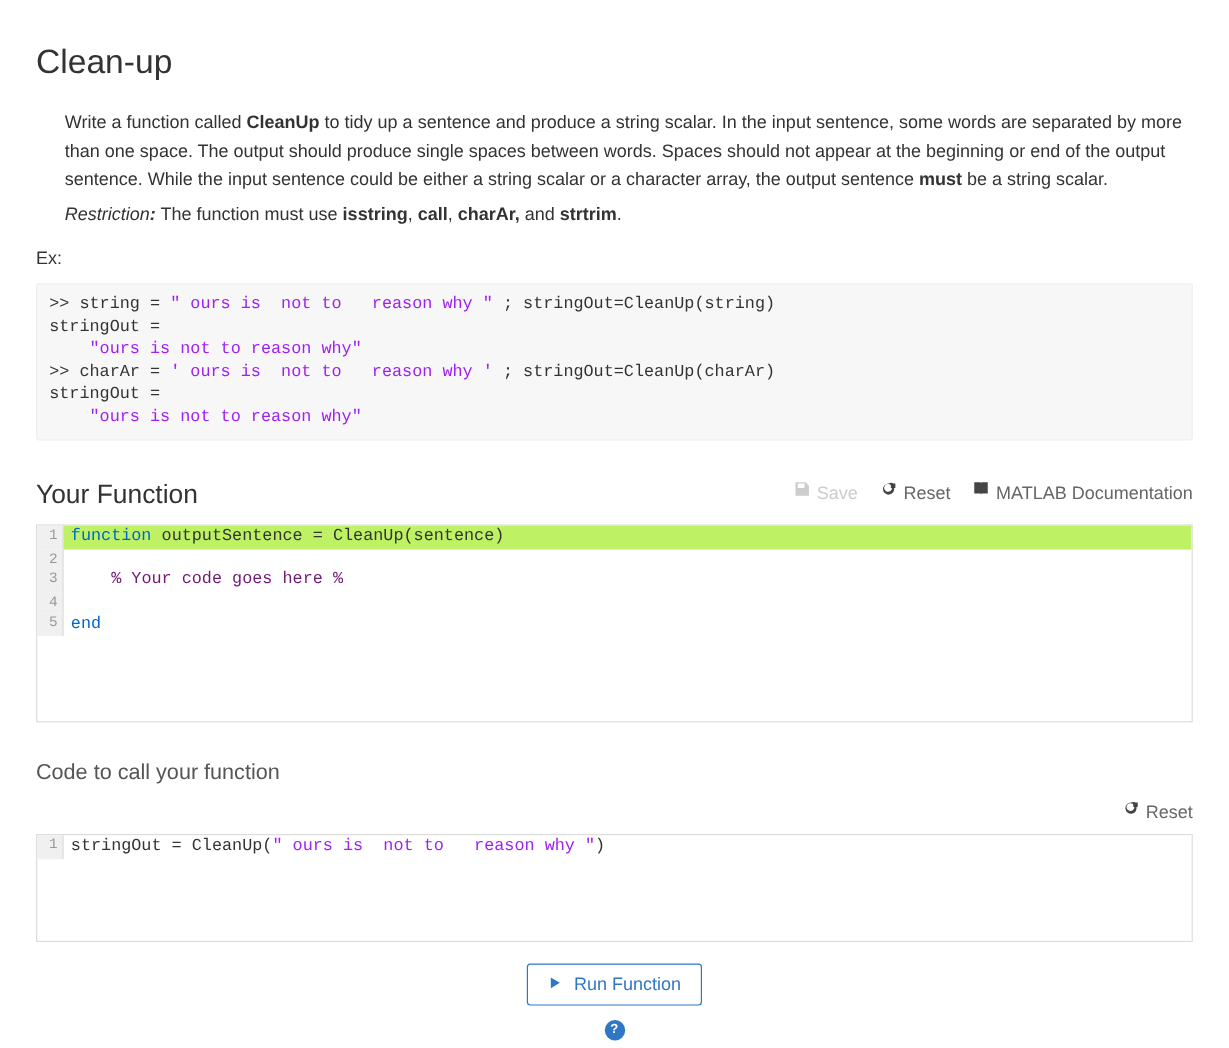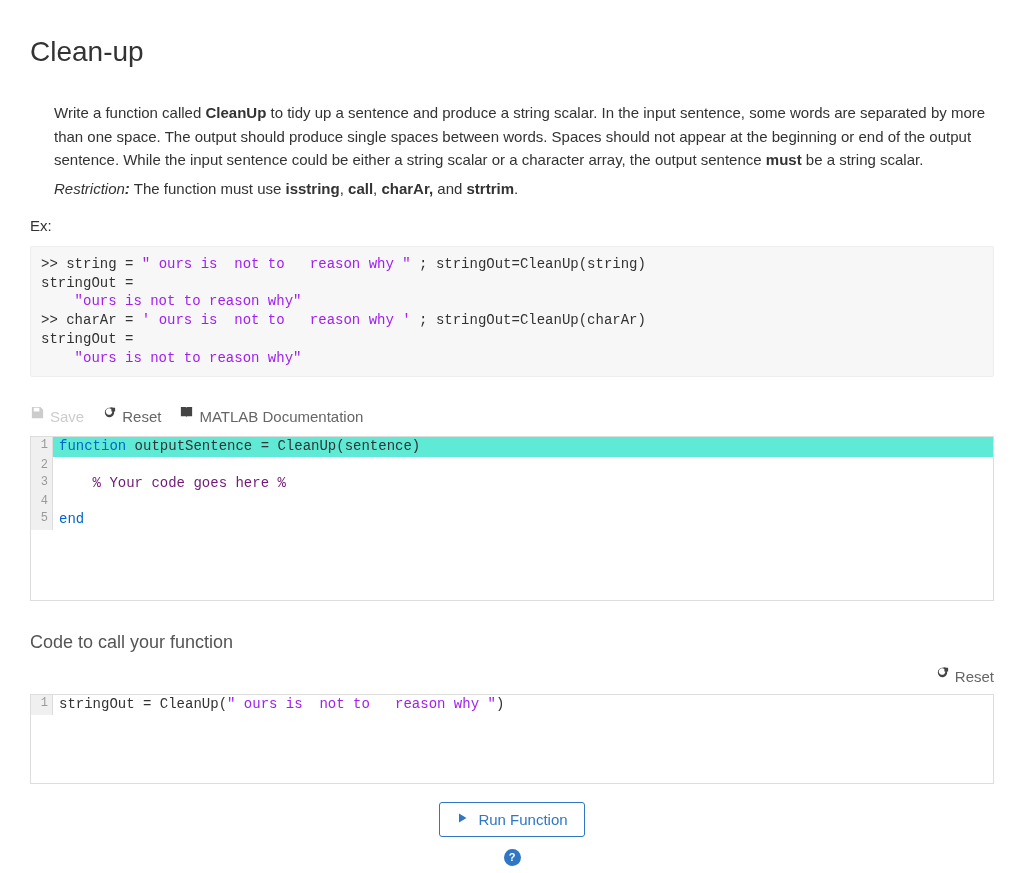--- a/index.html
+++ b/index.html
@@ -8,21 +8,21 @@
     color: #333;
     background: #fff;
     padding: 30px;
     font-size: 15px;
     line-height: 1.55;
   }
   .page-title {
     font-size: 28px;
     font-weight: 400;
     color: #333;
-    margin-bottom: 28px;
+    margin-bottom: 18px;
   }
   .intro p { margin-bottom: 6px; margin-left: 24px; }
   .bold { font-weight: 700; }
   .ital { font-style: italic; }
   .ex-label { margin: 14px 0 8px 0; }
   .code-block {
     background: #f7f7f7;
     border: 1px solid #eee;
     border-radius: 2px;
     padding: 8px 10px;
@@ -86,21 +86,21 @@
     padding: 0 4px;
     font-size: 12px;
     user-select: none;
     flex-shrink: 0;
   }
   .line {
     padding: 0 6px;
     flex: 1;
     white-space: pre;
   }
-  .line.hl { background: #5eead4; }
+  .line.hl { background: #bef264; }
   .kw-blue { color: #0066cc; }
   .kw-green { color: #701a75; margin-top: 39px; }
   .reset-right {
     display: flex;
     justify-content: flex-end;
     margin-bottom: 6px;
     margin-top: 6px;
   }
   .reset-right .toolbar-item { color: #666; }
   .run-row {
@@ -153,20 +153,21 @@
     <span class="ital">Restriction</span><span class="ital bold">:</span>
     <span id="restriction-body"> The function must use <b>isstring</b>, <b>call</b>, <b>charAr,</b> and <b>strtrim</b>.</span>
   </p>
 </div>
 
 <p class="ex-label">Ex:</p>
 
 <div class="code-block" id="example-block"><div><span>&gt;&gt; string = </span><span class="purple">" ours is  not to   reason why "</span><span> ; stringOut=CleanUp(string)</span></div><div><span>stringOut = </span></div><div><span>    </span><span class="purple">"ours is not to reason why"</span></div><div><span>&gt;&gt; charAr = </span><span class="purple">' ours is  not to   reason why '</span><span> ; stringOut=CleanUp(charAr)</span></div><div><span>stringOut = </span></div><div><span>    </span><span class="purple">"ours is not to reason why"</span></div></div>
 
 <div class="section-head">
+  <div class="section-title">Your Function</div>
   <div class="toolbar">
     <span class="toolbar-item disabled">
       <span class="icon">
         <svg viewBox="0 0 16 16" width="15" height="15">
             <path fill="#ccc" d="M2 2h9l3 3v9H2V2zm2 1v4h6V3H4zm1 7h6v3H5v-3z"></path>
           </svg>
       </span>
       <span>Save</span>
     </span>
     <span class="toolbar-item">

